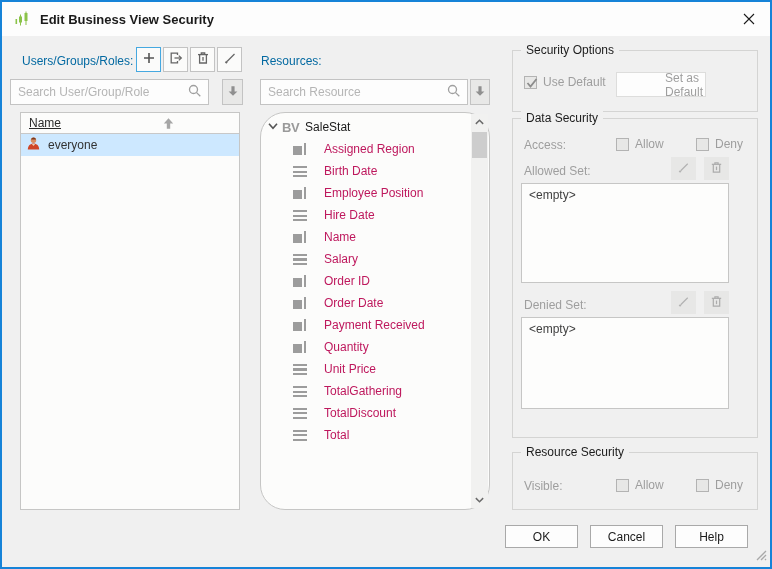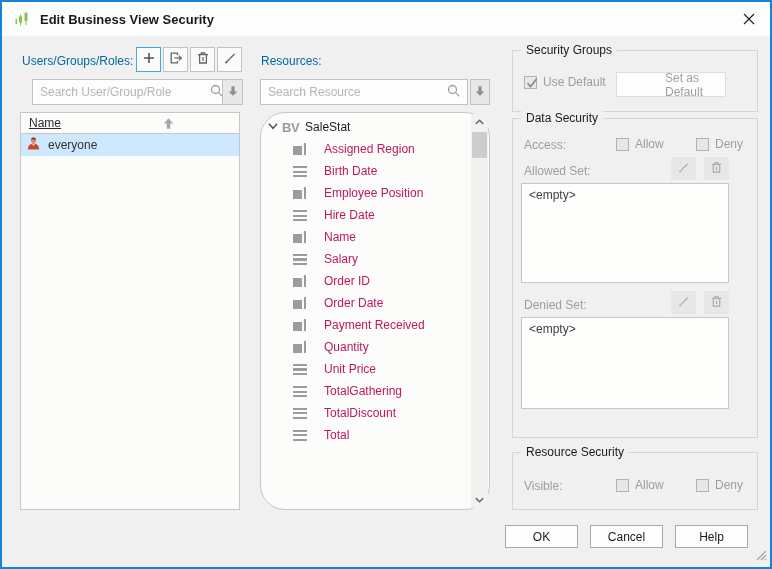--- a/index.html
+++ b/index.html
@@ -140,21 +140,21 @@
     <div class="tb-btn">
       <span>
         <svg width="16" height="16" viewBox="0 0 16 16" fill="none" stroke="#666" stroke-width="1.3">
           <path d="M5 11.5 L12.5 4"></path>
           <path d="M3.6 13 L5 11.5" stroke-width="2"></path>
         </svg>
       </span>
     </div>
   </div>
 
-  <div class="abs search-box" style="left:30px; top:77px; width:199px;">
+  <div class="abs search-box" style="left:8px; top:77px; width:199px;">
     <input type="text" placeholder="Search User/Group/Role" style="">
     <span>
       <svg width="16" height="16" viewBox="0 0 16 16" fill="none" stroke="#9f9f9f" stroke-width="1.3">
         <circle cx="6.5" cy="6.5" r="4"></circle>
           <path d="M9.6 9.6 L13.3 13.3"></path>
       </svg>
     </span>
   </div>
   <div class="abs drop-btn" style="left:220px; top:77px; width:21px;">
     <span>
@@ -284,30 +284,30 @@
       <div class="sb-thumb"></div>
       <div class="sb-btn" style="bottom:0;">
         <svg width="11" height="11" viewBox="0 0 12 12">
             <path d="M2 4.5 L6 8.5 L10 4.5" fill="none" stroke="#6b6b6b" stroke-width="1.6"></path>
           </svg>
       </div>
     </div>
   </div>
 
   <div class="groupbox" style="left:510px; top:48px; width:246px; height:62px;">
-    <span class="legend">Security Groups</span>
+    <span class="legend">Security Options</span>
     <div class="cb-row" style="left:11px; top:24px;">
       <span class="cb checked">
         <svg class="check" width="14" height="14" viewBox="0 0 14 14">
             <path d="M2.5 7 L5.5 10.5 L11.5 3" fill="none" stroke="#8c8c8c" stroke-width="1.8"></path>
           </svg>
       </span>
       <span class="cb-label dis-label">Use Default</span>
     </div>
-    <div class="ghost-btn" style="left:103px; top:21px; width:110px; height:25px;padding-left:48px;">
+    <div class="ghost-btn" style="left:103px; top:21px; width:90px; height:25px;padding-left:48px;">
       <span>Set as Default</span>
     </div>
   </div>
 
   <div class="groupbox" style="left:510px; top:116px; width:246px; height:320px;">
     <span class="legend">Data Security</span>
 
     <span class="abs dis-label" style="left:11px; top:19px;">Access:</span>
     <div class="cb-row" style="left:103px; top:18px;">
       <span class="cb"></span>

